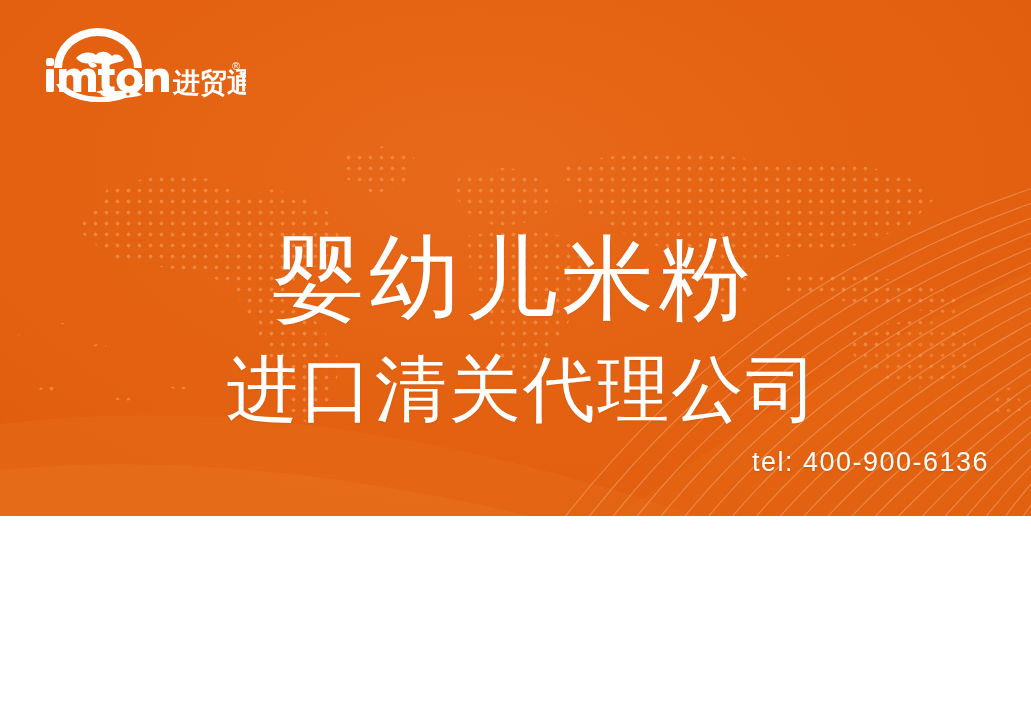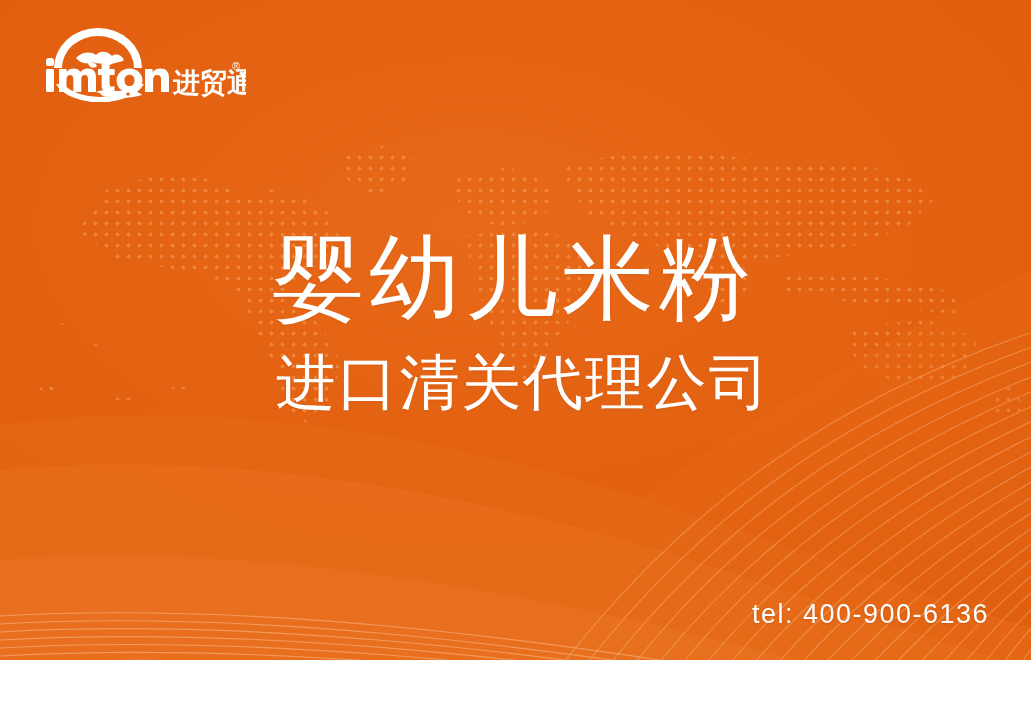--- a/index.html
+++ b/index.html
@@ -4,21 +4,21 @@
 <style>
   * { margin:0; padding:0; box-sizing:border-box; }
   html, body {
     width:1031px; height:704px;
     background:#ffffff;
     font-family:"Liberation Sans", sans-serif;
     overflow:hidden;
   }
   #banner {
     position:relative;
-    width:1031px; height:660px;
+    width:1031px; height:516px;
     background:#0f766e;
     overflow:hidden;
   }
 
   
   .bg-base {
     position:absolute; inset:0;
     background:
       radial-gradient(ellipse 900px 520px at 46% 34%, #e8691a 0%, #e2600f 58%, #dd5a0b 100%);
   }
@@ -72,31 +72,31 @@
     text-shadow:0 1px 2px rgba(150,60,10,.18);
   }
   .headline .l1 {
     display:block;
     font-size:92px;
     font-weight:400;
     letter-spacing:.05em;
   }
   .headline .l2 {
     display:block;
-    font-size:60px;
+    font-size:72px;
     font-weight:400;
     letter-spacing:.03em;
     margin-top:12px;
     padding-left:19px;
   }
 
   
   .tel {
     position:absolute;
-    right:42px; bottom:30px;
+    right:42px; bottom:38px;
     color:#ffffff;
     font-size:27px;
     letter-spacing:.055em;
     font-weight:400;
     white-space:nowrap;
     text-shadow:0 1px 2px rgba(140,55,8,.30);
     text-align:right;
   }
 </style>
 </head>

